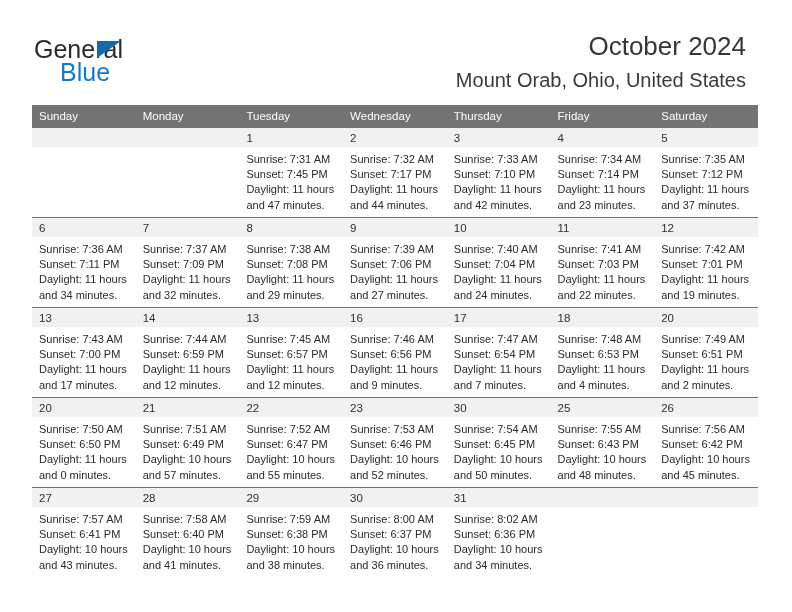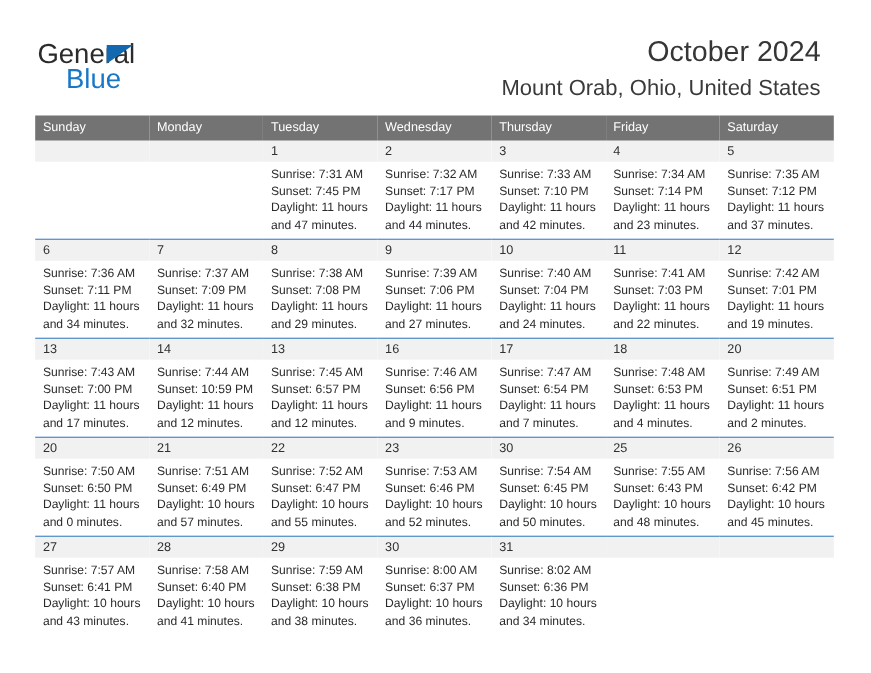--- a/index.html
+++ b/index.html
@@ -307,21 +307,21 @@
               <div>Sunrise: 7:43 AM</div>
               <div>Sunset: 7:00 PM</div>
               <div>Daylight: 11 hours</div>
               <div>and 17 minutes.</div>
             </div>
           </td>
           <td>
             <div class="daynum">14</div>
             <div class="details">
               <div>Sunrise: 7:44 AM</div>
-              <div>Sunset: 10:59 PM</div>
+              <div>Sunset: 6:59 PM</div>
               <div>Daylight: 11 hours</div>
               <div>and 12 minutes.</div>
             </div>
           </td>
           <td>
             <div class="daynum">13</div>
             <div class="details">
               <div>Sunrise: 7:45 AM</div>
               <div>Sunset: 6:57 PM</div>
               <div>Daylight: 11 hours</div>

